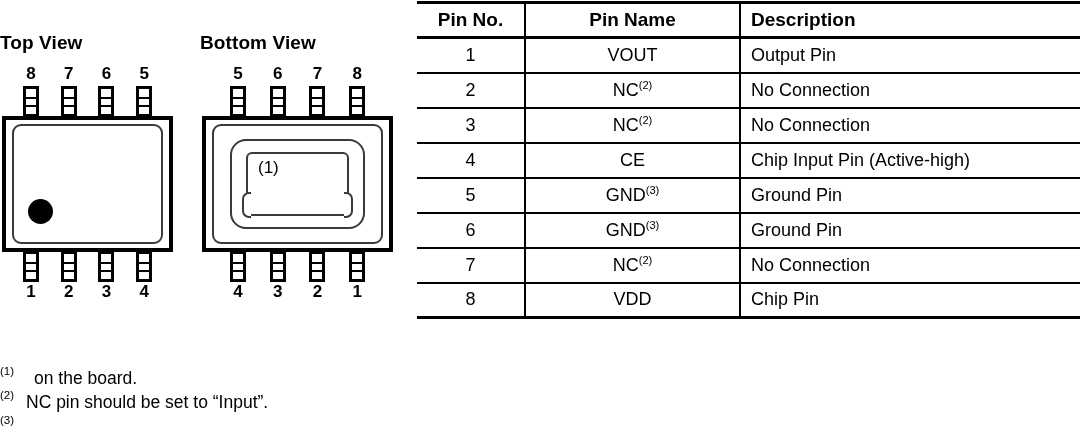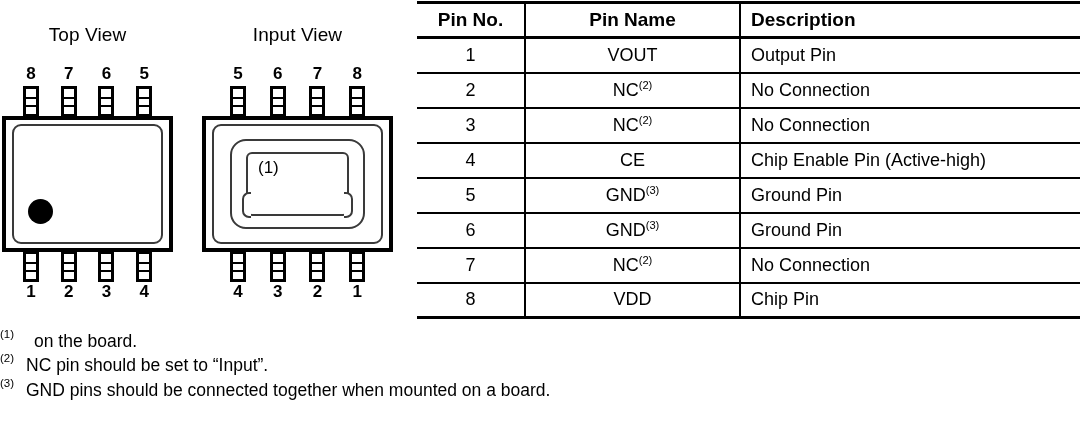--- a/index.html
+++ b/index.html
@@ -26,26 +26,25 @@
   }
   .pkg-view {
     position: absolute;
     top: 0;
   }
   #view-top   { left: 0px;   width: 175px; }
   #view-bottom{ left: 200px; width: 195px; }
 
   .view-title {
     position: absolute;
-    top: 24px;
+    top: 32px;
     left: 0;
     width: 100%;
-    text-align: center;
     font-size: 19px;
-    font-weight: normal;
+    font-weight: bold;
     letter-spacing: 0.1px;
   }
 
   
   .pin-nums {
     position: absolute;
     left: 0;
     width: 100%;
     display: flex;
     justify-content: space-around;
@@ -211,21 +210,21 @@
     position: relative;
     padding-left: 26px;
     margin-bottom: 1px;
   }
   .fn-marker {
     position: absolute;
     left: 0;
     top: -3px;
     font-size: 11.5px;
   }
-  .fn-cont { display: block; padding-left: 8px; }
+  .fn-cont { display: block; padding-left: 8px; margin-top: 37px; }
 </style>
 </head>
 <body>
 
 <div id="diagrams">
 
   <div class="pkg-view" id="view-top">
     <div class="view-title">Top View</div>
 
     <div class="pin-nums top">
@@ -257,21 +256,21 @@
 
     <div class="pin-nums bottom">
       <span>1</span>
       <span>2</span>
       <span>3</span>
       <span>4</span>
     </div>
   </div>
 
   <div class="pkg-view" id="view-bottom">
-    <div class="view-title">Input View</div>
+    <div class="view-title">Bottom View</div>
 
     <div class="pin-nums top">
       <span>5</span>
       <span>6</span>
       <span>7</span>
       <span>8</span>
     </div>
 
     <div class="leads upper">
       <div class="lead"></div>
@@ -333,21 +332,21 @@
         <td class="col-desc">No Connection</td>
       </tr>
       <tr>
         <td class="col-no">3</td>
         <td class="col-name">NC<sup>(2)</sup></td>
         <td class="col-desc">No Connection</td>
       </tr>
       <tr>
         <td class="col-no">4</td>
         <td class="col-name">CE</td>
-        <td class="col-desc">Chip Enable Pin (Active-high)</td>
+        <td class="col-desc">Chip Input Pin (Active-high)</td>
       </tr>
       <tr>
         <td class="col-no">5</td>
         <td class="col-name">GND<sup>(3)</sup></td>
         <td class="col-desc">Ground Pin</td>
       </tr>
       <tr>
         <td class="col-no">6</td>
         <td class="col-name">GND<sup>(3)</sup></td>
         <td class="col-desc">Ground Pin</td>
@@ -361,14 +360,14 @@
         <td class="col-no">8</td>
         <td class="col-name">VDD</td>
         <td class="col-desc">Chip Pin</td>
       </tr>
     </tbody>
 </table>
 
 <div id="footnotes">
     <div class="fn"><span class="fn-marker">(1)</span><span class="fn-cont">on the board.</span></div>
     <div class="fn"><span class="fn-marker">(2)</span><span>NC pin should be set to “Input”.</span></div>
-    <div class="fn"><span class="fn-marker">(3)</span><span>GND pins should be connected together when mounted on a board.</span></div>
+    <div class="fn"><span class="fn-marker">(3)</span></div>
   </div>
 
 </body></html>

